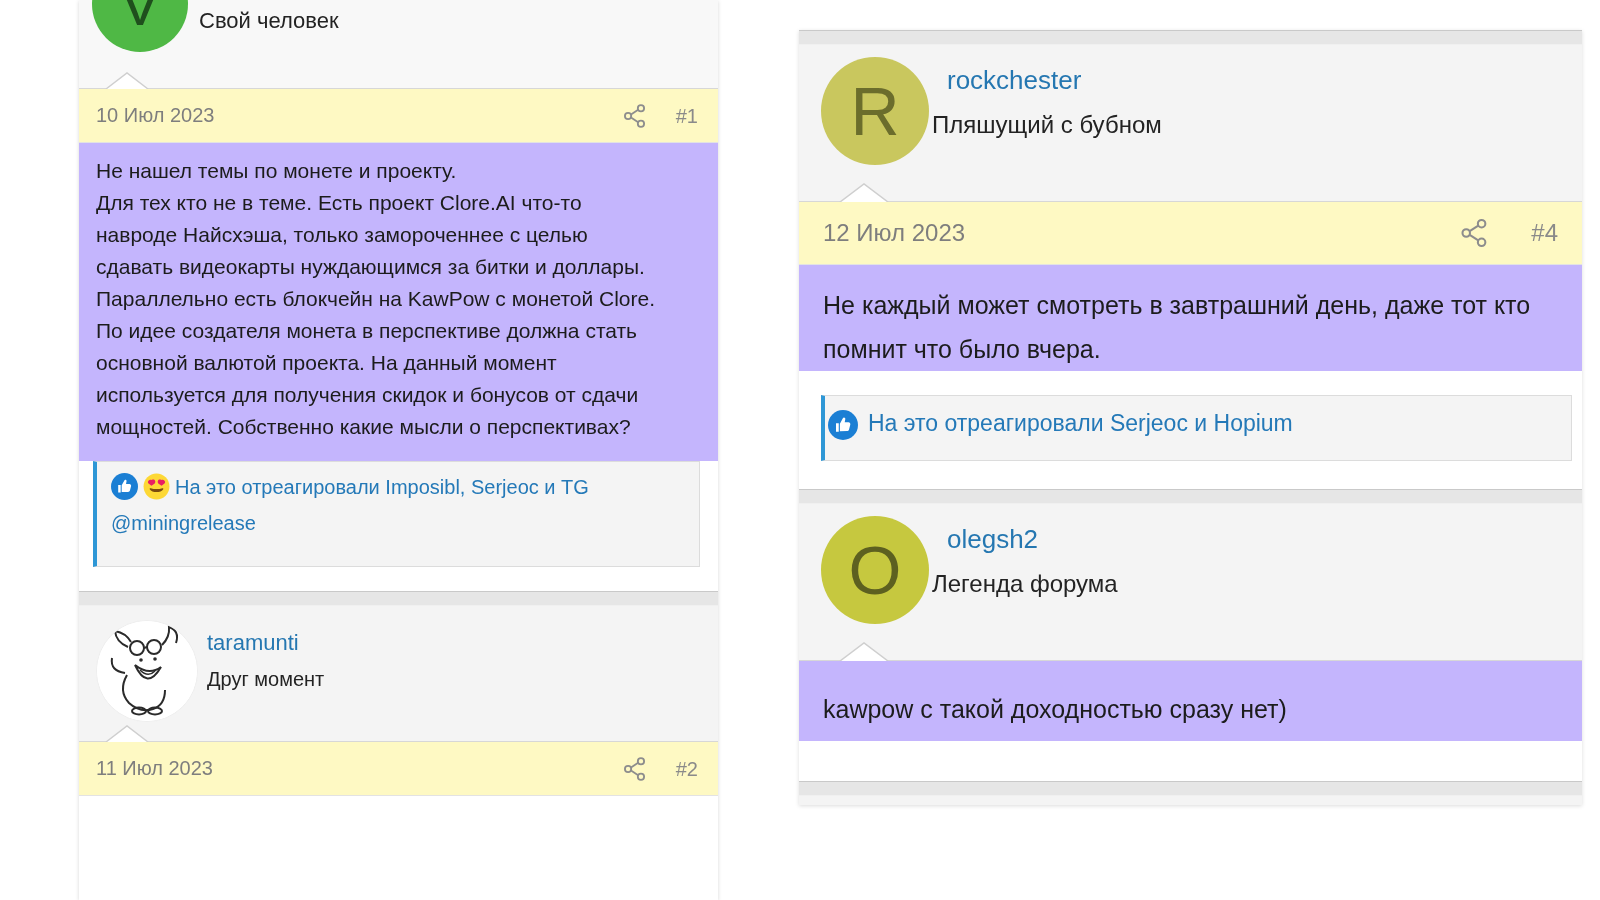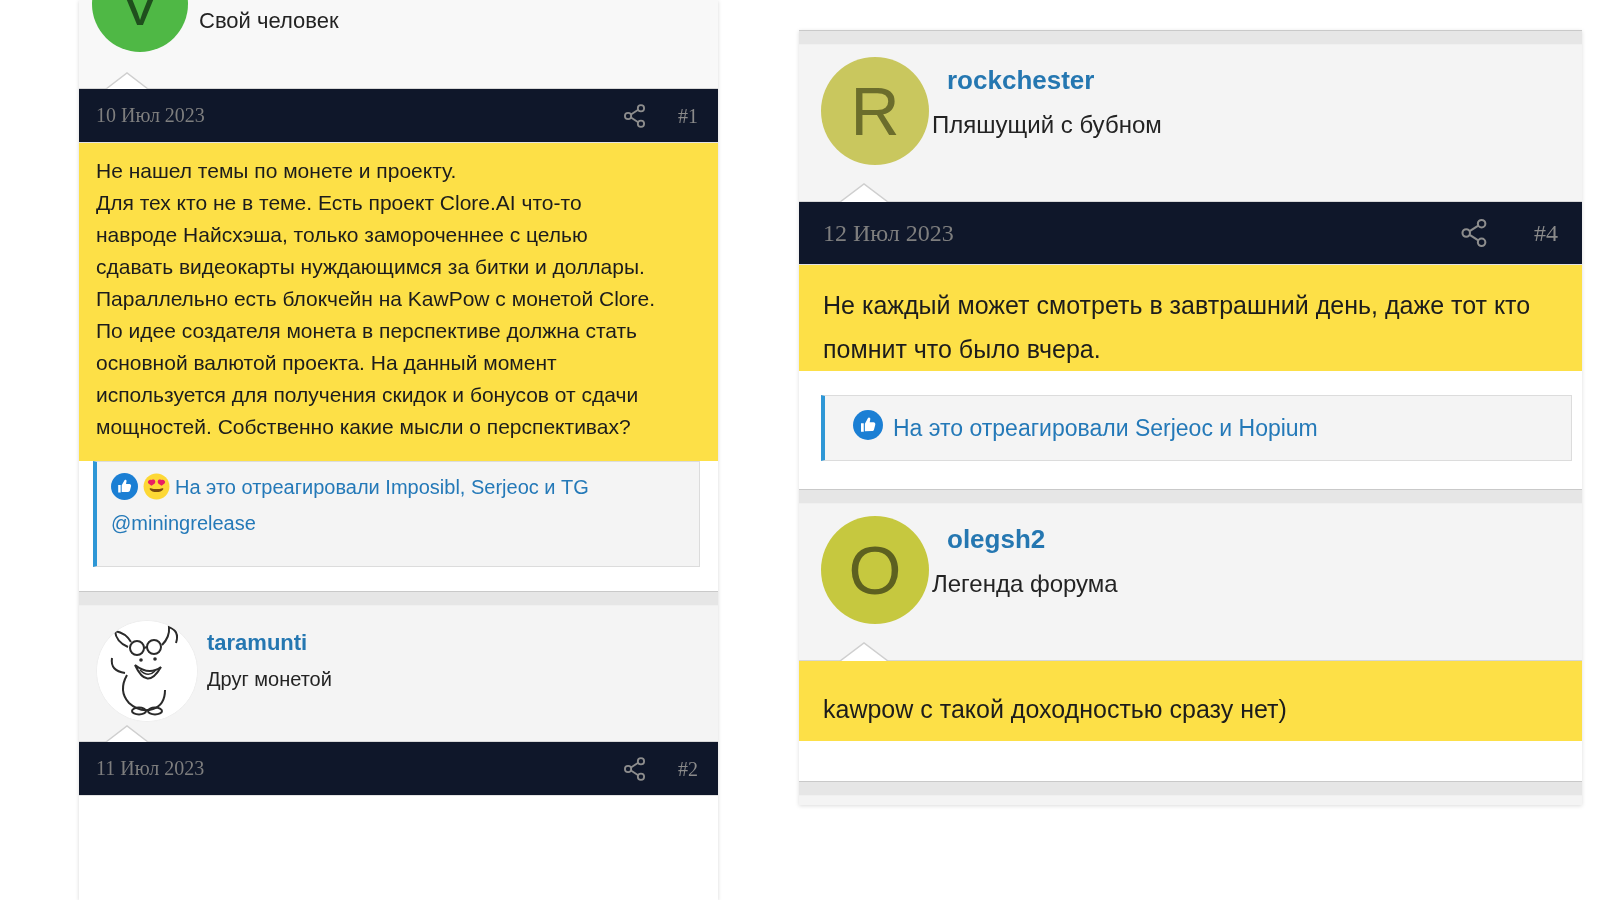--- a/index.html
+++ b/index.html
@@ -11,31 +11,31 @@
   }
   .col{position:absolute;background:#fff;box-shadow:0 1px 4px rgba(0,0,0,.16);}
   .col-left{left:79px;top:0;width:639px;height:900px;}
   .col-right{left:799px;top:30px;width:783px;box-shadow:0 1px 4px rgba(0,0,0,.14);}
 
   
   .msg-header{position:relative;background:#f4f4f4;border-bottom:1px solid #d7d7d7;}
   .msg-header.first{background:#f8f8f8;}
   .avatar{position:absolute;border-radius:50%;display:flex;align-items:center;justify-content:center;overflow:hidden;}
   .avatar .letter{font-weight:400;}
-  .username{position:absolute;font-weight:bold;color:#2577b1;white-space:nowrap;}
+  .username{position:absolute;font-weight:normal;color:#2577b1;white-space:nowrap;}
   .usertitle{position:absolute;color:#232323;white-space:nowrap;}
   .notch{position:absolute;bottom:-1px;line-height:0;}
 
   
-  .date-row{position:relative;background:#0f172a;border-bottom:1px solid #e3e3e3;display:flex;align-items:center;color:#7e7e7e;font-family:Liberation Serif, serif;}
+  .date-row{position:relative;background:#fef9c3;border-bottom:1px solid #e3e3e3;display:flex;align-items:center;color:#7e7e7e;}
   .share{position:absolute;top:50%;transform:translateY(-50%);line-height:0;cursor:pointer;}
   .post-num{position:absolute;top:50%;transform:translateY(-50%);color:#8a8a8a;}
 
   
-  .msg-body{background:#fde047;color:#1c1c1c;white-space:pre-line;}
+  .msg-body{background:#c4b5fd;color:#1c1c1c;white-space:pre-line;}
   .reaction{background:#f4f4f4;border:1px solid #dcdcdc;border-left:4px solid #2e97d6;color:#2479b8;}
   .reaction .emoji{display:inline-block;vertical-align:-6px;margin-right:5px;}
   .separator{background:#e6e6e6;border-top:1px solid #c9c9c9;border-bottom:1px solid #f0f0f0;height:13px;}
   .gap{background:#fff;}
 
   
   .col-left .msg-header.h1{height:88px;}
   .col-left .avatar.a1{width:96px;height:96px;left:13px;top:-44px;background:#4fb845;}
   .col-left .avatar.a1 .letter{font-size:60px;color:#1f4f1d;}
   .col-left .usertitle.t1{left:120px;top:8px;font-size:22px;}
@@ -59,21 +59,21 @@
   .col-right .avatar.a5 .letter{font-size:68px;color:#5d6020;}
   .col-right .username{left:148px;top:20px;font-size:26px;}
   .col-right .usertitle{left:133px;top:66px;font-size:24px;}
   .col-right .notch{left:40px;}
   .col-right .date-row{height:62px;padding-left:24px;font-size:24px;}
   .col-right .date-row.last{height:66px;}
   .col-right .share{right:92px;}
   .col-right .post-num{right:24px;font-size:24px;}
   .col-right .msg-body{padding:18px 8px 0 24px;font-size:25px;line-height:44px;}
   .col-right .msg-body.b5{padding-top:26px;padding-bottom:10px;}
-  .col-right .reaction{margin:24px 10px 0 22px;padding:14px 28px;font-size:23px;display:flex;align-items:center;}
+  .col-right .reaction{margin:24px 10px 0 22px;padding:14px 3px;font-size:23px;display:flex;}
   .col-right .reaction .emoji{margin-right:10px;vertical-align:middle;}
   .next-post-sliver{height:9px;background:#f4f4f4;}
 </style>
 </head>
 <body>
 
 <div class="col col-left">
 
   <div>
     <div class="msg-header h1 first">
@@ -136,21 +136,21 @@
           <circle cx="58" cy="38" r="1.8" fill="#2b2b2b"></circle>
           <path d="M38,44 Q50,70 64,46 Q52,55 38,44z" fill="none" stroke="#2b2b2b" stroke-width="2"></path>
           <path d="M43,49 Q51,57 58,50" fill="none" stroke="#2b2b2b" stroke-width="1.6"></path>
           <path d="M30,54 Q21,70 32,82 Q43,92 56,88 Q68,84 68,69" fill="none" stroke="#2b2b2b" stroke-width="2"></path>
           <path d="M28,52 Q13,50 15,37" fill="none" stroke="#2b2b2b" stroke-width="2"></path>
           <ellipse cx="42" cy="90" rx="7" ry="3.5" fill="none" stroke="#2b2b2b" stroke-width="2"></ellipse>
           <ellipse cx="58" cy="90" rx="7" ry="3.5" fill="none" stroke="#2b2b2b" stroke-width="2"></ellipse>
         </svg>
       </div>
       <div class="username u2">taramunti</div>
-      <div class="usertitle t2">Друг монетой</div>
+      <div class="usertitle t2">Друг момент</div>
       <div class="notch">
         <svg width="44" height="17">
             <path d="M1,17 L22,1 L43,17" fill="#ffffff" stroke="#cfcfcf" stroke-width="1.4"></path>
           </svg>
       </div>
     </div>
     <div class="date-row">
       <span>11 Июл 2023</span>
       <span class="share">
         <svg width="26" height="26" viewBox="0 0 24 24" fill="none" stroke="#8d8d8d" stroke-width="1.7">

